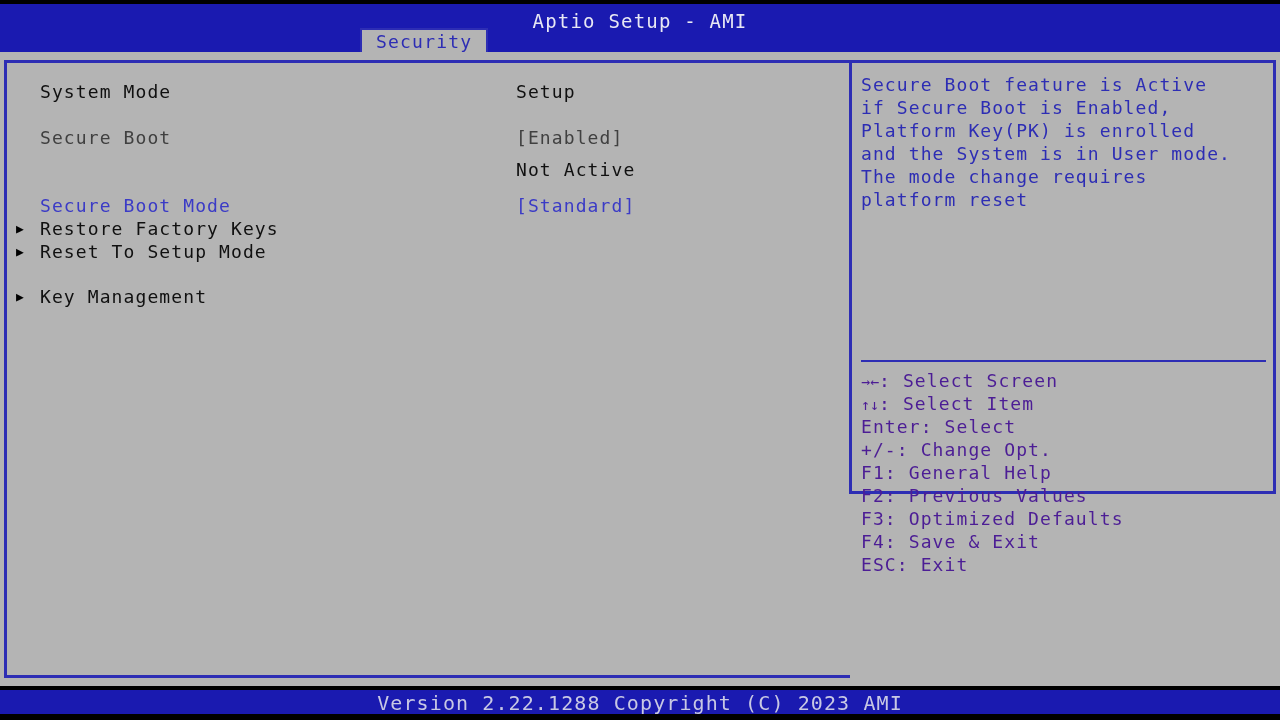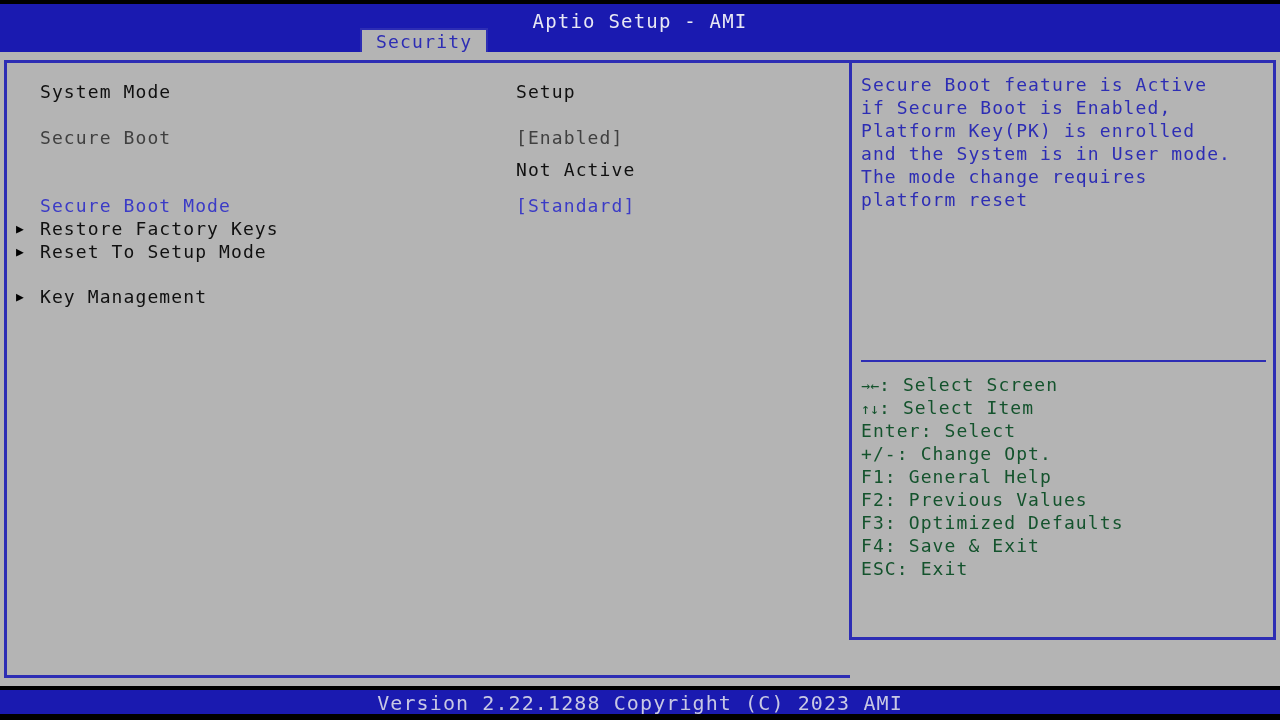--- a/index.html
+++ b/index.html
@@ -89,21 +89,21 @@
     border-right: none;
     box-sizing: border-box;
     background: #b4b4b4;
   }
   
   .panel-right {
     position: absolute;
     left: 849px;
     top: 8px;
     width: 427px;
-    height: 580px;
+    height: 434px;
     border: 3px solid #2d2db4;
     box-sizing: border-box;
     background: #b4b4b4;
     padding-left: 32px;
   }
 
   
   .settings {
     position: absolute;
     left: 0;
@@ -167,23 +167,23 @@
     height: 0;
     border-top: 2px solid #2d2db4;
   }
   .keysbox {
     position: absolute;
     left: 9px;
     top: 306px;
     width: 410px;
   }
   .kline {
-    color: #14532d;
-    font-size: 18px;
-    line-height: 31px;
+    color: #4c1d95;
+    font-size: 18px;
+    line-height: 23px;
     letter-spacing: 1.1px;
     white-space: pre;
     height: 23px;
   }
   .kglyph {
     letter-spacing: 0px;
     font-size: 15px;
   }
 
   

